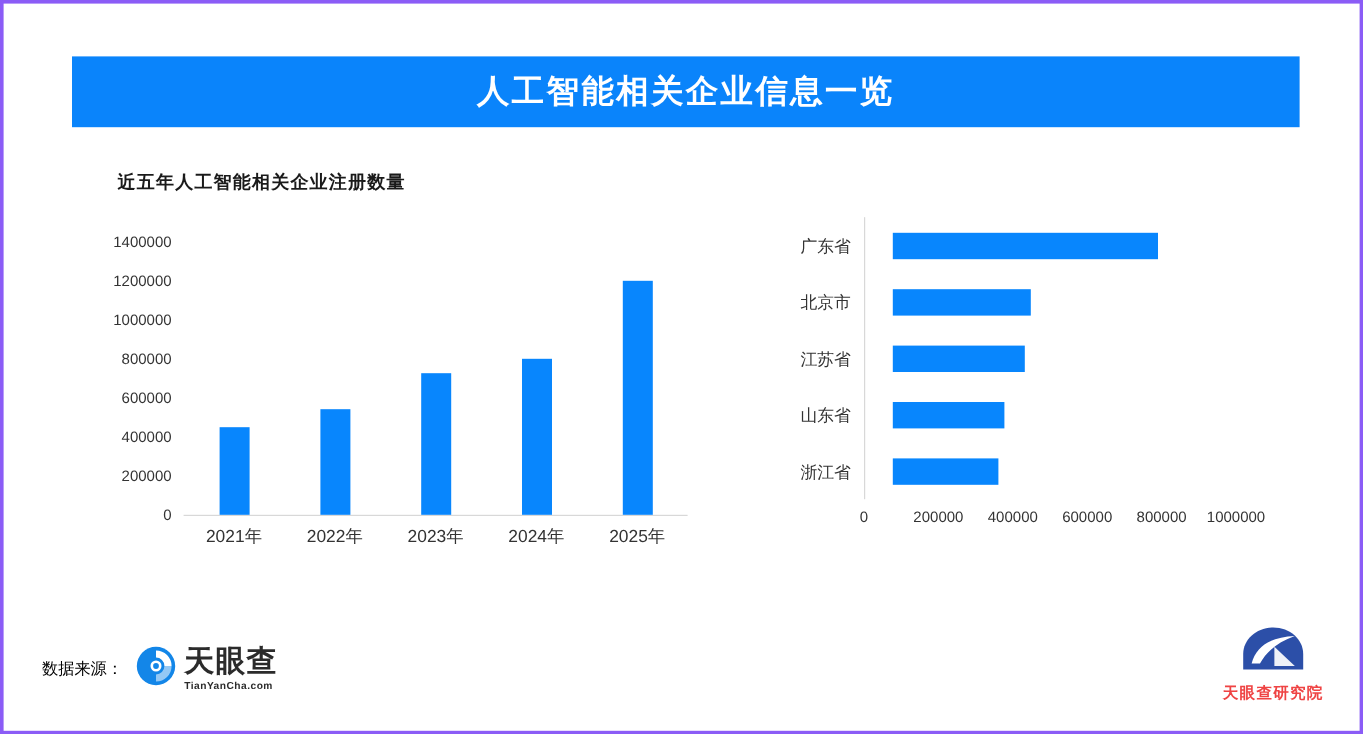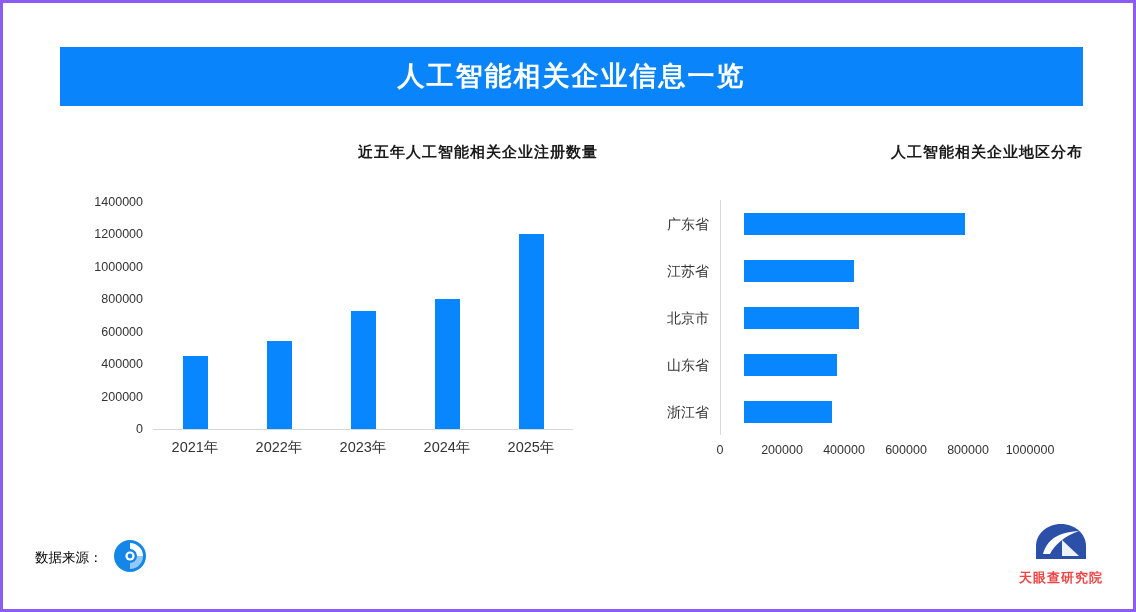--- a/index.html
+++ b/index.html
@@ -42,21 +42,21 @@
   }
 
   
   .panel {
     position: absolute;
   }
   .panel-left  { left: 75px;  top: 140px; width: 520px; height: 370px; }
   .panel-right { left: 630px; top: 140px; width: 450px; height: 370px; }
 
   .panel-title {
-    text-align: right;
+    text-align: left;
     font-size: 15px;
     font-weight: bold;
     color: #1a1a1a;
     letter-spacing: 1px;
     margin: 0;
   }
   .panel-left .panel-title  { padding-left: 20px; }
   .panel-right .panel-title { padding-left: 30px; }
 
   
@@ -265,35 +265,34 @@
           <div class="v-xlabel">2021年</div>
           <div class="v-xlabel">2022年</div>
           <div class="v-xlabel">2023年</div>
           <div class="v-xlabel">2024年</div>
           <div class="v-xlabel">2025年</div>
         </div>
     </div>
   </div>
 
   <div class="panel panel-right">
-    <div class="panel-title">人工智能相关企业地区分布</div>
     <div class="hchart">
       <div class="h-plot">
         <div class="h-rows" id="h-rows">
             <div class="h-row">
               <span class="h-ylabel">广东省</span>
               <div class="h-bar" title="广东省: 770000" style="width: 77%; background: rgb(8, 134, 253);"></div>
             </div>
             <div class="h-row">
+              <span class="h-ylabel">北京市</span>
+              <div class="h-bar" title="北京市: 400000" style="width: 40%; background: rgb(8, 134, 253);"></div>
+            </div>
+            <div class="h-row">
               <span class="h-ylabel">江苏省</span>
               <div class="h-bar" title="江苏省: 385000" style="width: 38.5%; background: rgb(8, 134, 253);"></div>
-            </div>
-            <div class="h-row">
-              <span class="h-ylabel">北京市</span>
-              <div class="h-bar" title="北京市: 400000" style="width: 40%; background: rgb(8, 134, 253);"></div>
             </div>
             <div class="h-row">
               <span class="h-ylabel">山东省</span>
               <div class="h-bar" title="山东省: 325000" style="width: 32.5%; background: rgb(8, 134, 253);"></div>
             </div>
             <div class="h-row">
               <span class="h-ylabel">浙江省</span>
               <div class="h-bar" title="浙江省: 305000" style="width: 30.5%; background: rgb(8, 134, 253);"></div>
             </div>
           </div>
@@ -314,20 +313,24 @@
     <span class="tyc-logo">
       <span class="tyc-mark">
         <svg width="34" height="34" viewBox="0 0 34 34">
           <circle cx="17" cy="17" r="16" fill="#1386e8"></circle>
           <path d="M17 4 A13 13 0 0 1 30 17 L24 17 A7 7 0 0 0 17 10 Z" fill="#ffffff"></path>
           <path d="M30 17 A13 13 0 0 1 17 30 L17 24 A7 7 0 0 0 24 17 Z" fill="#ffffff" opacity="0.55"></path>
           <circle cx="17" cy="17" r="4.6" fill="#ffffff"></circle>
           <circle cx="17" cy="17" r="2.4" fill="#1386e8"></circle>
         </svg>
       </span>
+      <span class="tyc-words">
+        <span class="tyc-cn">天眼查</span>
+        <span class="tyc-en">TianYanCha.com</span>
+      </span>
     </span>
   </div>
 
   <div class="footer-right">
     <span>
       <svg width="52" height="40" viewBox="0 0 52 40">
         <path d="M26 1 C12 1 1 11 1 23 L1 36 L51 36 L51 23 C51 11 40 1 26 1 Z" fill="#2c4fa8"></path>
         <path d="M8 31 C12 16 24 9 44 8 C30 13 20 21 15 31 Z" fill="#ffffff"></path>
         <path d="M27 17 L44 33 L27 33 Z" fill="#ffffff" opacity="0.92"></path>
       </svg>

